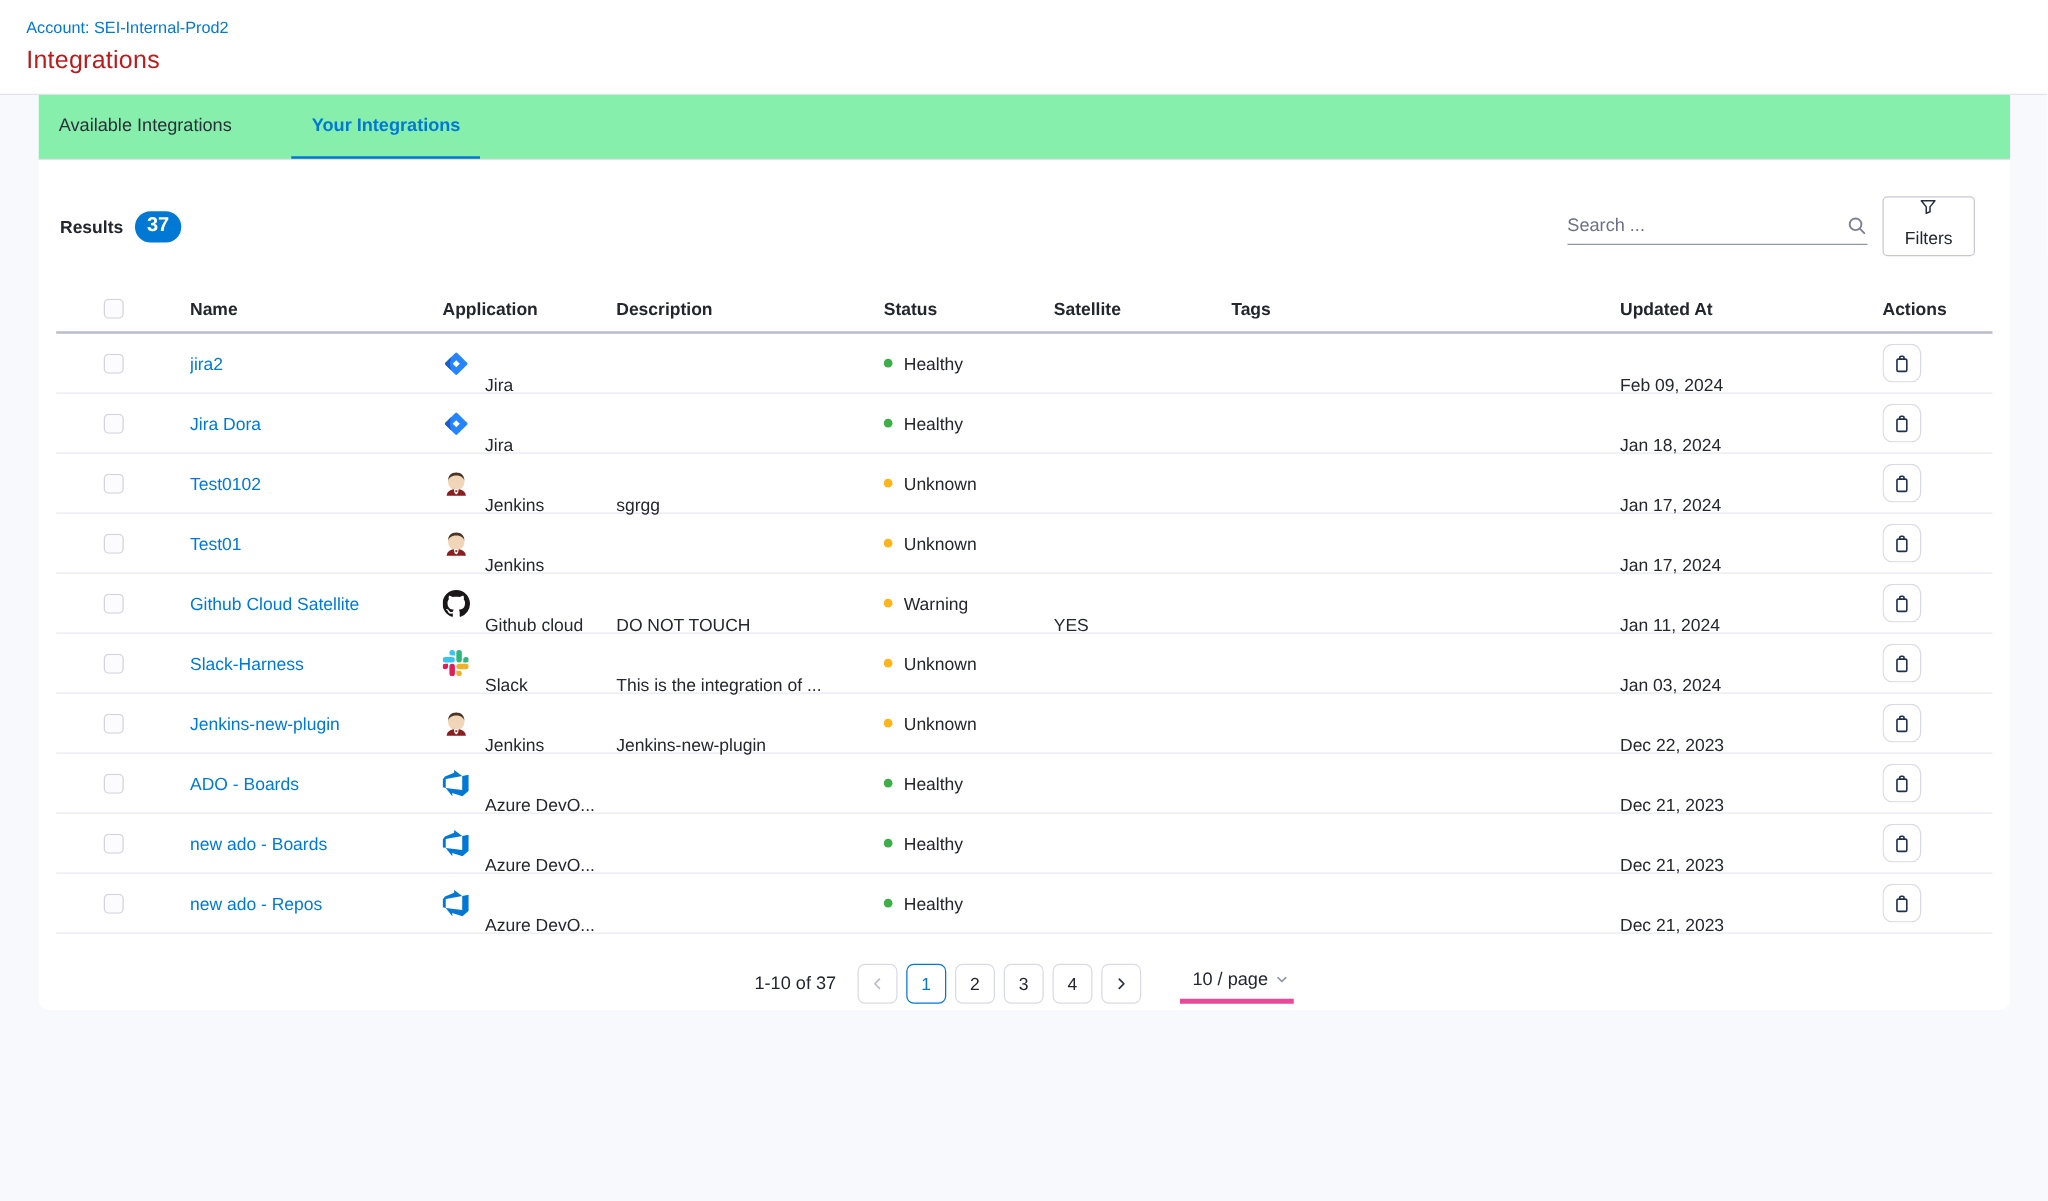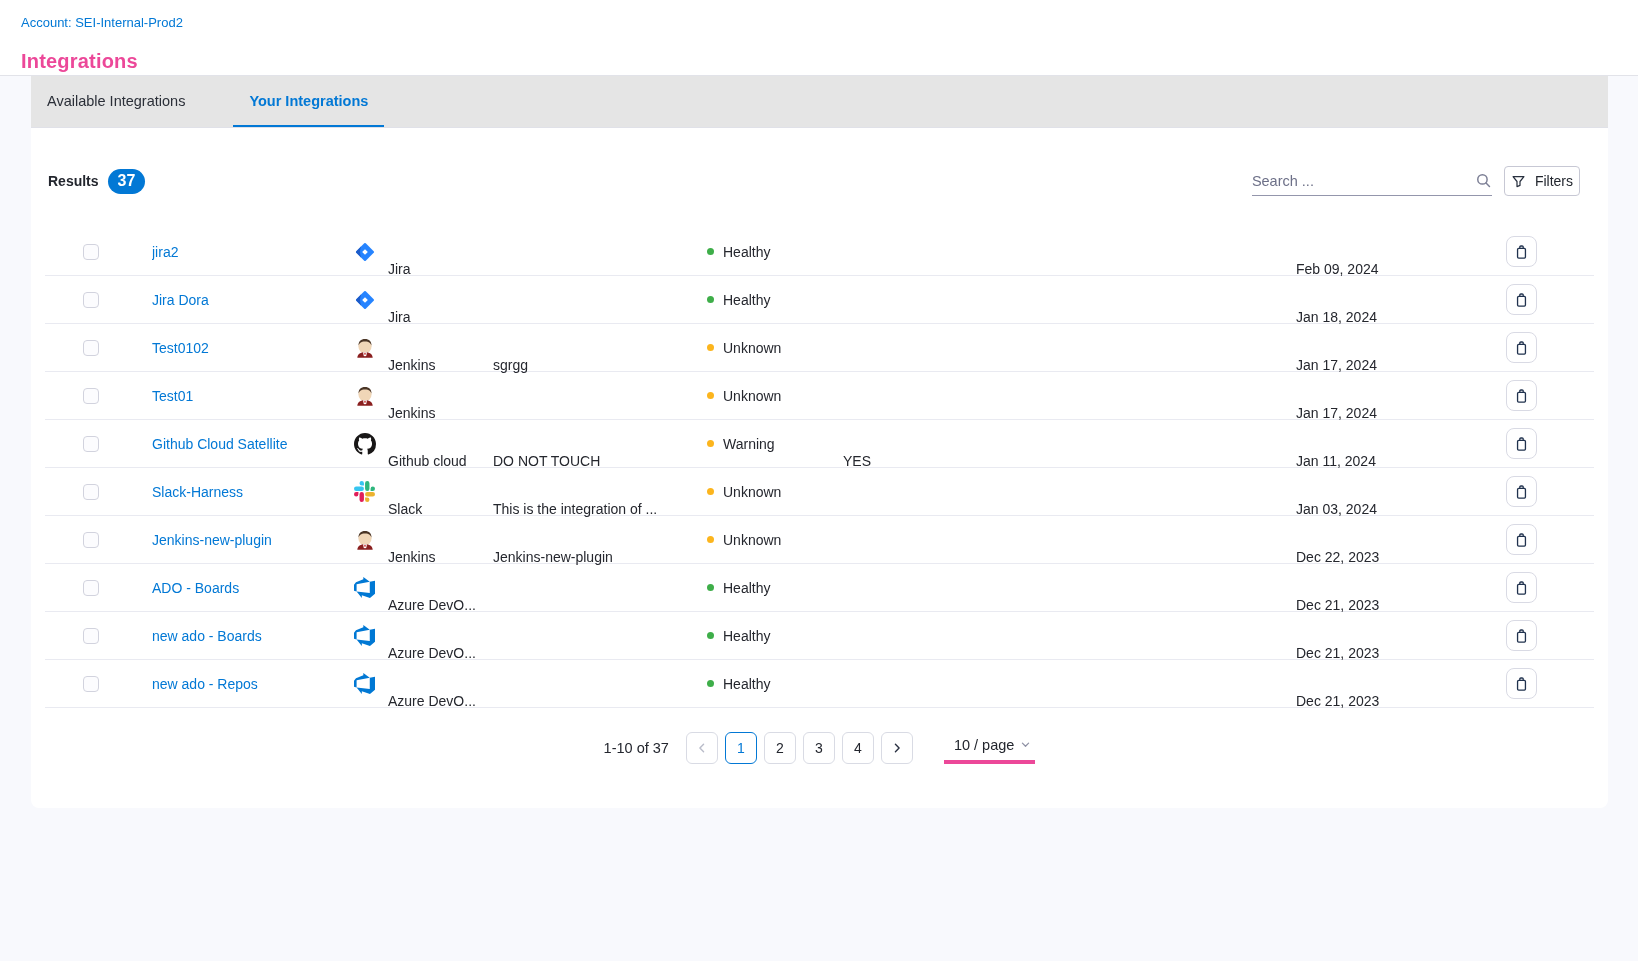--- a/index.html
+++ b/index.html
@@ -19,29 +19,29 @@
   }
   .account-link {
     display: inline-block;
     font-size: 13px;
     font-weight: 400;
     color: #0278d5;
     text-decoration: none;
     margin-bottom: 8px;
     cursor: pointer;
   }
-  .page-title { font-size: 20px; font-weight: 700; color: #ec4899; letter-spacing: .2px; margin-top: 12px; }
+  .page-title { font-size: 20px; font-weight: 400; color: #b91c1c; letter-spacing: .2px; }
 
   
   .content { margin-left: 31px; width: 1577px; }
 
   
   .tab-bar {
     height: 52px;
-    background: #e5e5e5;
+    background: #86efac;
     border-bottom: 1px solid #e0e1e8;
     display: flex;
     align-items: stretch;
   }
   .tab {
     display: flex; align-items: center;
     padding: 0 16px;
     margin-right: 32px;
     font-size: 14.5px;
     color: #2b2f38;
@@ -79,25 +79,26 @@
     border-bottom: 1px solid #9496ac;
     margin-right: 12px;
   }
   .search-wrap input {
     flex: 1; border: none; outline: none;
     font-size: 14.5px; color: #3a3d4a; background: transparent;
     font-family: "Liberation Sans", sans-serif;
   }
   .search-wrap input::placeholder { color: #6d7088; }
   .filters-btn {
-    height: 30px; padding: 0 6px;
+    height: 48px; padding: 0 17px;
     background: #fff; border: 1px solid #c7c8d4; border-radius: 4px;
     display: flex; align-items: center; gap: 9px;
     font-size: 14px; color: #22262e; cursor: pointer;
     font-family: "Liberation Sans", sans-serif;
+    flex-direction: column;
   }
 
   
   .table { margin: 32px 14px 0; width: 1549px; }
   .tr {
     display: grid;
     grid-template-columns: 107px 202px 139px 214px 136px 142px 311px 210px 88px;
     align-items: center;
   }
   .thead {
@@ -182,20 +183,33 @@
         <span style="display:flex;">
           <svg width="15" height="15" viewBox="0 0 16 16" fill="none" stroke="#28303f" stroke-width="1.3" stroke-linejoin="round">
             <path d="M2.2 2.8h11.6L9.6 8v4.2l-3.2 1.2V8L2.2 2.8z"></path>
           </svg>
         </span>
         <span>Filters</span>
       </button>
     </div>
 
     <div class="table">
+      <div class="tr thead">
+        <div class="cell col-check">
+            <span class="checkbox"></span>
+          </div>
+        <div class="cell">Name</div>
+        <div class="cell">Application</div>
+        <div class="cell">Description</div>
+        <div class="cell">Status</div>
+        <div class="cell">Satellite</div>
+        <div class="cell">Tags</div>
+        <div class="cell">Updated At</div>
+        <div class="cell">Actions</div>
+      </div>
       <div id="table-body">
   <div class="tr row">
     <div class="cell col-check">
               <span class="checkbox"></span>
             </div>
     <div class="cell">
               <a class="name-link">jira2</a>
             </div>
     <div class="cell">
       <span class="app-icon">

